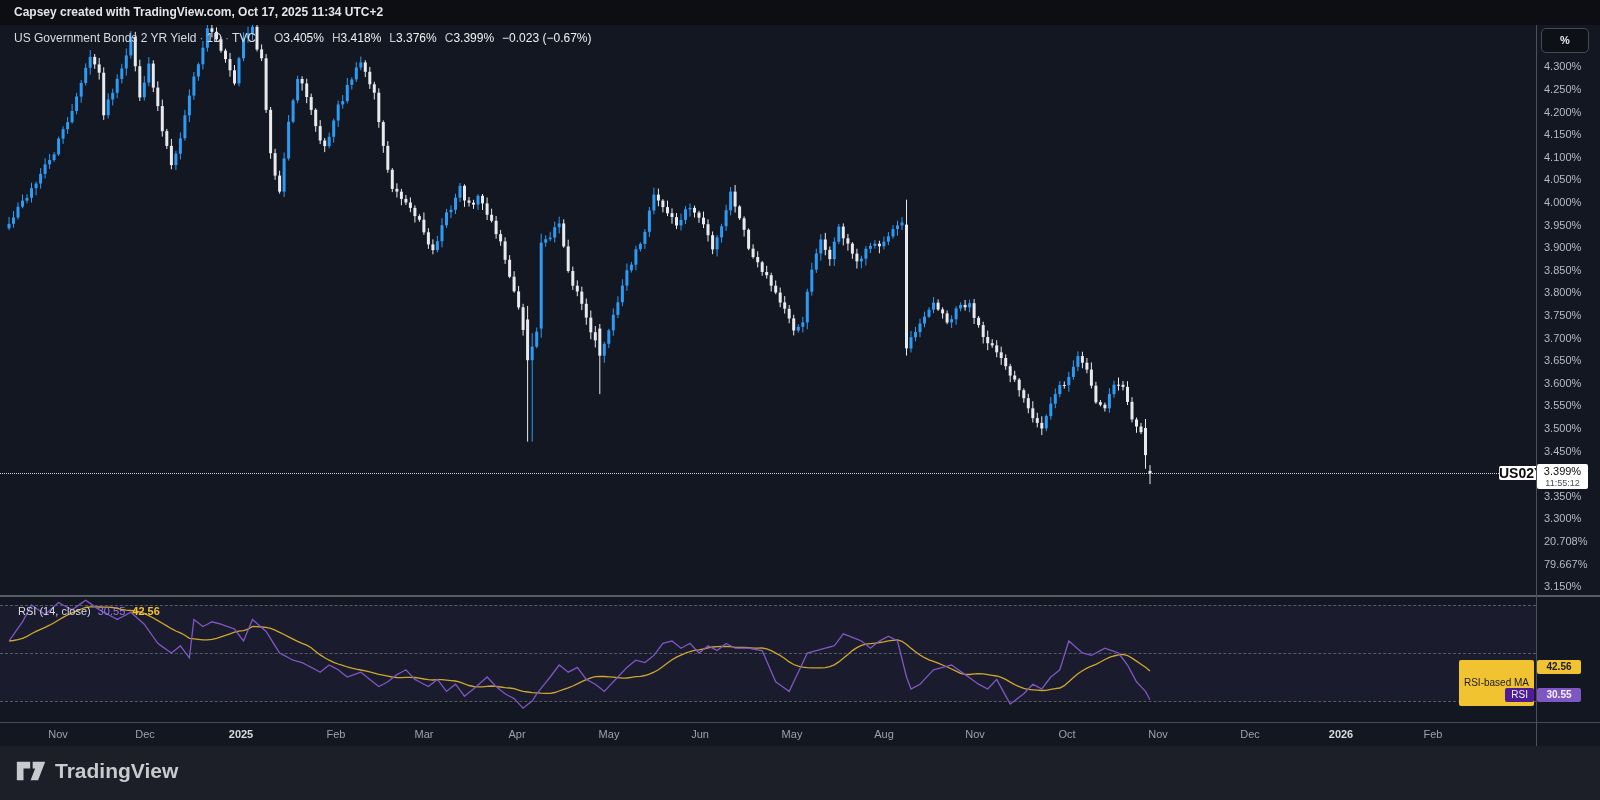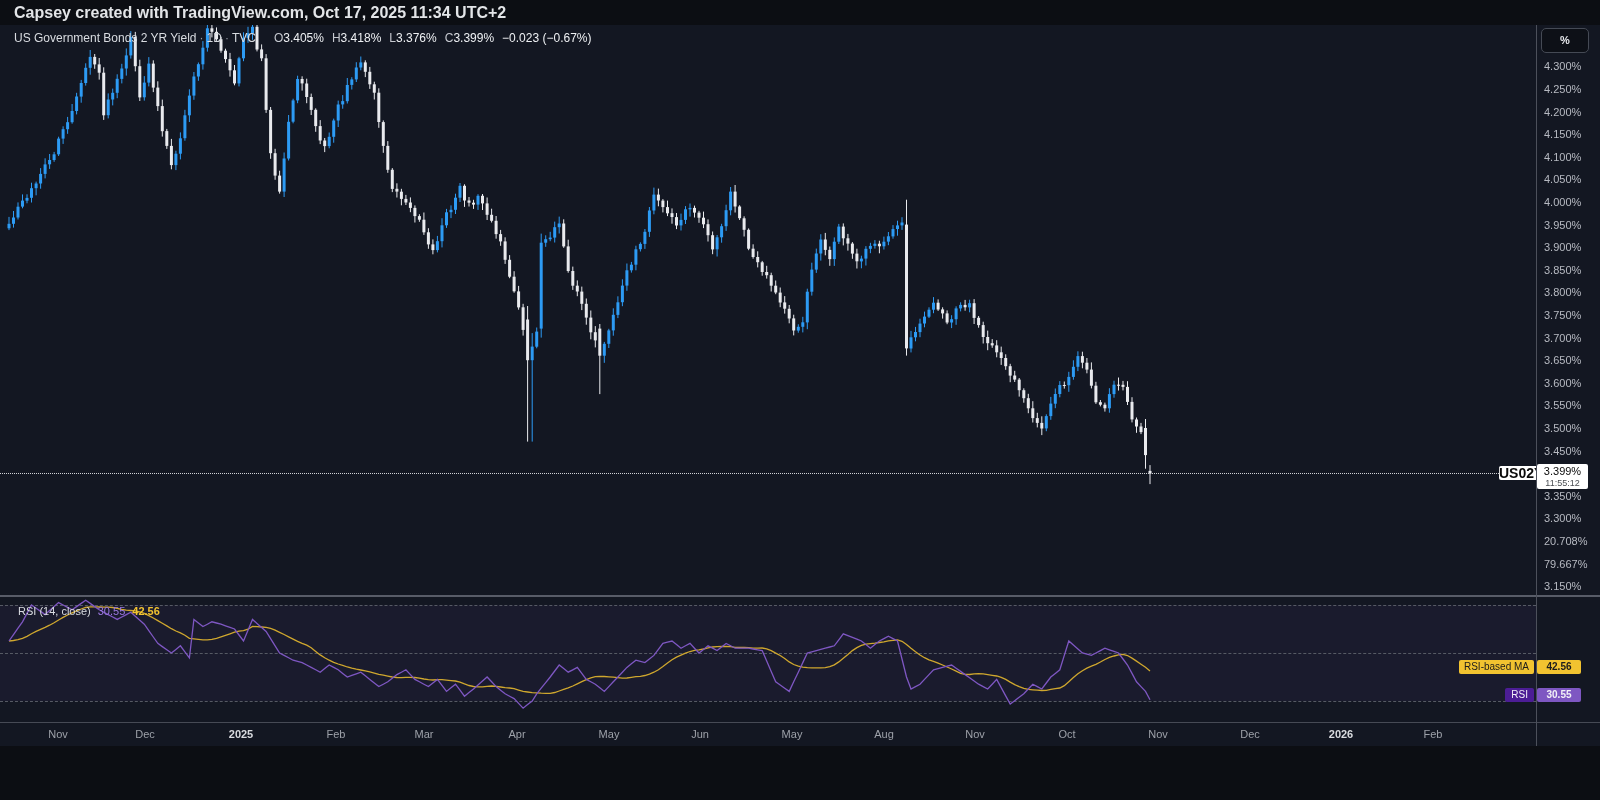--- a/index.html
+++ b/index.html
@@ -1,19 +1,19 @@
 <!DOCTYPE html>
 <html><head>
 <meta charset="utf-8">
 <style>
   html,body{margin:0;padding:0;background:#0c0e13;font-family:"Liberation Sans",sans-serif;}
   #screen{position:relative;width:1600px;height:800px;overflow:hidden;background:#0c0e13;}
   
   #header{position:absolute;left:0;top:0;width:1600px;height:25px;background:#0c0e13;color:#e3e5e8;
-          font-size:16px;font-weight:bold;line-height:25px;padding-left:14px;box-sizing:border-box;}
+          font-size:12px;font-weight:bold;line-height:25px;padding-left:14px;box-sizing:border-box;}
   
   #chart{position:absolute;left:0;top:25px;width:1600px;height:721px;background:#131722;}
   #main-pane{position:absolute;left:0;top:0;width:1536px;height:570px;overflow:hidden;}
   #main-svg{position:absolute;left:0;top:0;}
   #legend{position:absolute;left:14px;top:6px;font-size:12px;color:#d9dce1;white-space:nowrap;}
   #legend .sep{color:#9599a3;padding:0 3px;}
   #legend .ohlc{margin-left:10px;}
   #legend .k{color:#c6c9d0;margin-left:8px;}
   #legend .v{color:#eef0f3;}
   #legend .chg{margin-left:8px;color:#eef0f3;}
@@ -37,21 +37,21 @@
   
   #rsi-pane{position:absolute;left:0;top:572px;width:1536px;height:125px;overflow:hidden;}
   #rsi-band{position:absolute;left:0;top:8px;width:1536px;height:96px;background:rgba(126,87,194,0.07);}
   .dash{position:absolute;left:0;width:1536px;height:0;border-top:1px dashed #565a64;}
   #rsi-legend{position:absolute;left:18px;top:8px;font-size:11px;color:#d9dce1;white-space:nowrap;z-index:4;}
   #rsi-legend .rv{color:#9b79e0;margin-left:7px;}
   #rsi-legend .mv{color:#f2c330;margin-left:7px;font-weight:bold;}
   #rsi-scale{position:absolute;left:1537px;top:572px;width:63px;height:125px;}
   .rtick{position:absolute;left:7px;font-size:11px;color:#b7bac2;transform:translateY(-50%);}
   .pill{position:absolute;height:14px;font-size:10px;line-height:14px;border-radius:2px;text-align:center;z-index:6;}
-  #ma-name-pill{right:66px;top:635px;padding:0 5px;background:#f2c330;color:#1c1c1c;}
+  #ma-name-pill{right:66px;top:635px;padding:16px 5px;background:#f2c330;color:#1c1c1c;}
   #ma-val-pill{left:1537px;top:635px;width:44px;background:#f2c330;color:#1c1c1c;font-weight:bold;}
   #rsi-name-pill{right:66px;top:663px;padding:0 6px;background:#4c1d95;color:#f2f0f7;}
   #rsi-val-pill{left:1537px;top:663px;width:44px;background:#7e57c2;color:#f2f0f7;font-weight:bold;}
   
   #time-axis{position:absolute;left:0;top:698px;width:1600px;height:23px;}
   .ttick{position:absolute;top:5px;transform:translateX(-50%);font-size:11px;color:#9da1a9;}
   .ttick.year{font-weight:bold;color:#d9dbdf;}
   
   #bottom-bar{position:absolute;left:0;top:746px;width:1600px;height:54px;background:#1c1f28;}
   #tv-logo{position:absolute;left:16px;top:13px;display:flex;align-items:center;gap:9px;cursor:pointer;}
@@ -654,14 +654,23 @@
       <span class="p">3.399%</span>
       <span class="cd">11:55:12</span>
     </div>
 
     <div class="pill" id="ma-name-pill">RSI-based MA</div>
     <div class="pill" id="ma-val-pill">42.56</div>
     <div class="pill" id="rsi-name-pill">RSI</div>
     <div class="pill" id="rsi-val-pill">30.55</div>
   </div>
 
+  <div id="bottom-bar">
+    <div id="tv-logo">
+      <svg width="30" height="24" viewBox="0 0 36 28">
+        <path d="M1 3 H17 V11 H9 V25 H1 Z" fill="#c8cacd"></path>
+        <path d="M20 3 H35 L26.5 25 H17.5 L23 11 H20 Z" fill="#c8cacd"></path>
+      </svg>
+      <span class="wordmark">TradingView</span>
+    </div>
+  </div>
 
 </div>
 
 </body></html>

